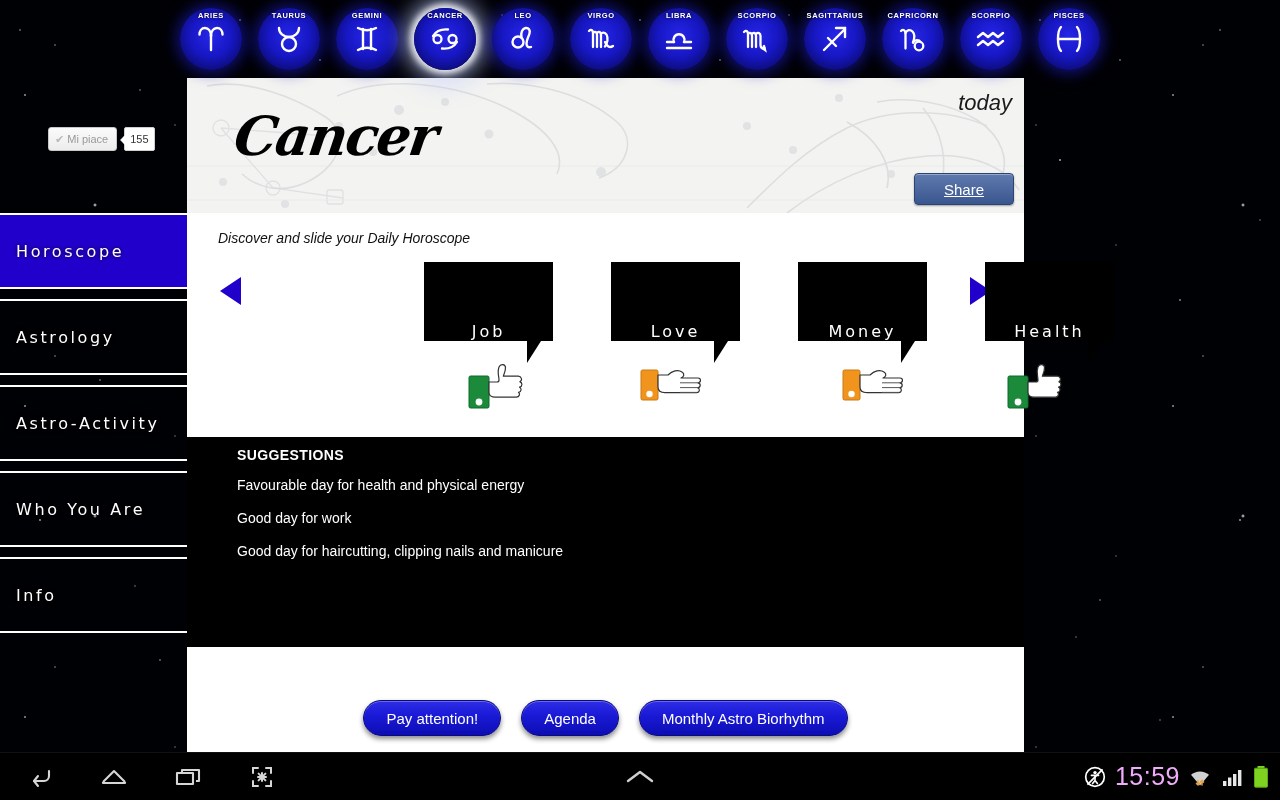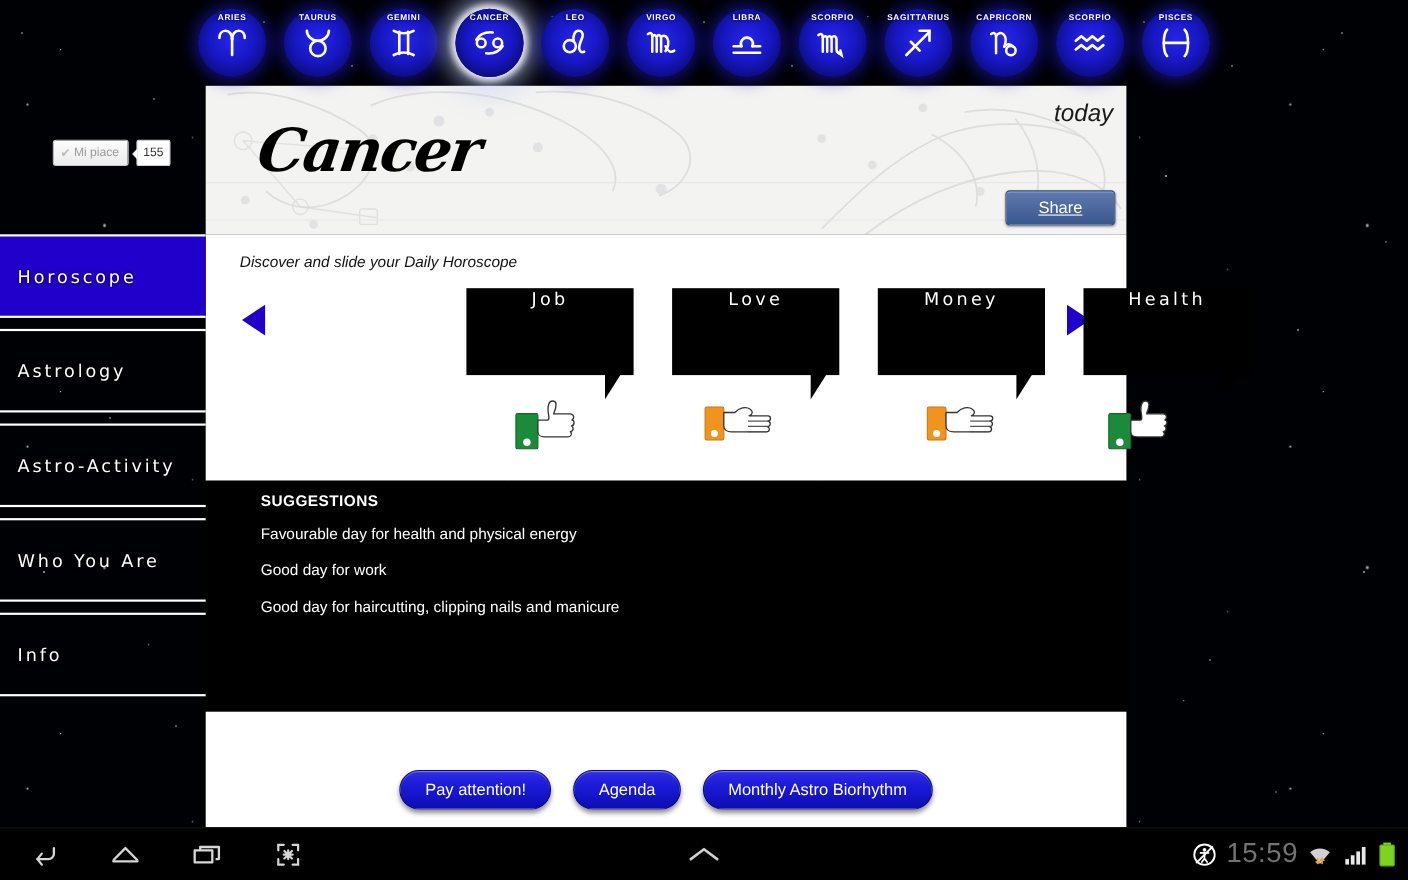--- a/index.html
+++ b/index.html
@@ -179,23 +179,23 @@
     position: absolute; left: 31px; top: 17px;
     font-size: 14px; font-style: italic; color: #111;
   }
   #cards {
     position: absolute; left: 0; top: 0; width: 837px; height: 224px;
   }
   .card {
     position: absolute; top: 49px; width: 152px;
   }
   .card .bubble {
-    position: relative; width: 152px; height: 79px;
+    position: relative; width: 129px; height: 79px;
     background: #000;
-    display: flex; align-items: flex-start; justify-content: center;
+    display: flex; align-items: flex-end; justify-content: center;
   }
   .card .bubble .lbl {
     color: #fff; font-size: 16px; letter-spacing: 3px;
     font-family: "DejaVu Sans", sans-serif;
   }
   .card .bubble:after {
     content: ""; position: absolute; right: 12px; bottom: -22px;
     width: 0; height: 0;
     border-left: 14px solid #000;
     border-bottom: 22px solid transparent;
@@ -247,21 +247,21 @@
   }
   #navbar .nav-left { display: flex; align-items: center; gap: 26px; padding-left: 16px; }
   .navbtn {
     width: 48px; height: 48px; display: flex; align-items: center; justify-content: center;
     cursor: pointer;
   }
   #nav-center { position: absolute; left: 0; right: 0; display:flex; justify-content:center; }
   #status-right {
     position: absolute; right: 10px; display: flex; align-items: center; gap: 8px;
   }
-  #clock { color: #737373; font-size: 25px; font-weight: 300; letter-spacing: .5px; }
+  #clock { color: #f0abfc; font-size: 25px; font-weight: 300; letter-spacing: .5px; }
 </style>
 </head>
 <body>
 
 <div id="app">
   <div class="star-layer"></div>
 
   <div id="zodiac-strip">
 
     <div class="zodiac">

